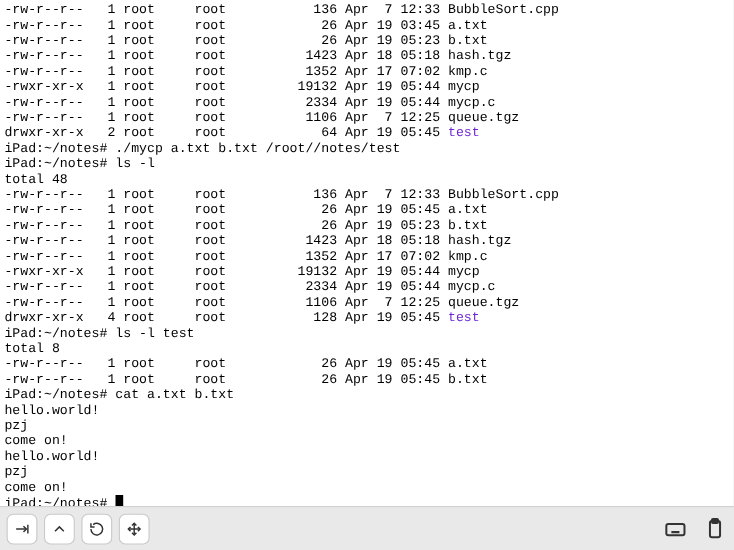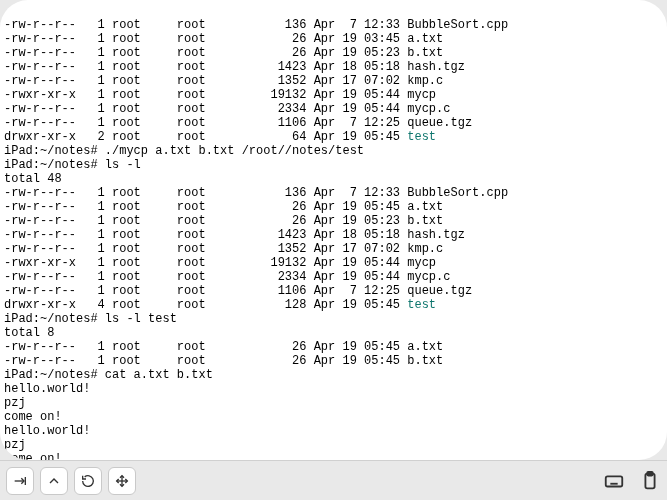--- a/index.html
+++ b/index.html
@@ -9,29 +9,28 @@
     overflow: hidden;
     font-family: Menlo, Consolas, "Courier New", monospace;
     font-size: 12px;
     background: #e9e9e9;
   }
   .terminal {
     width: 667px;
     height: 460px;
     background: #ffffff;
     color: #000;
-    padding: 18px 4px 0 4px;
+    padding: 2px 4px 0 4px;
     line-height: 14px;
     white-space: pre;
     overflow: hidden;
-    border-radius: 28px;
   }
   .row { white-space: pre; }
   .exec { color: #000000; }
-  .dir  { color: #0f766e; }
+  .dir  { color: #6d28d9; }
   .cursor {
     display: inline-block;
     width: 7px;
     height: 12px;
     background: #000;
     vertical-align: -1px;
   }
   .toolbar {
     position: absolute;
     left: 0;

